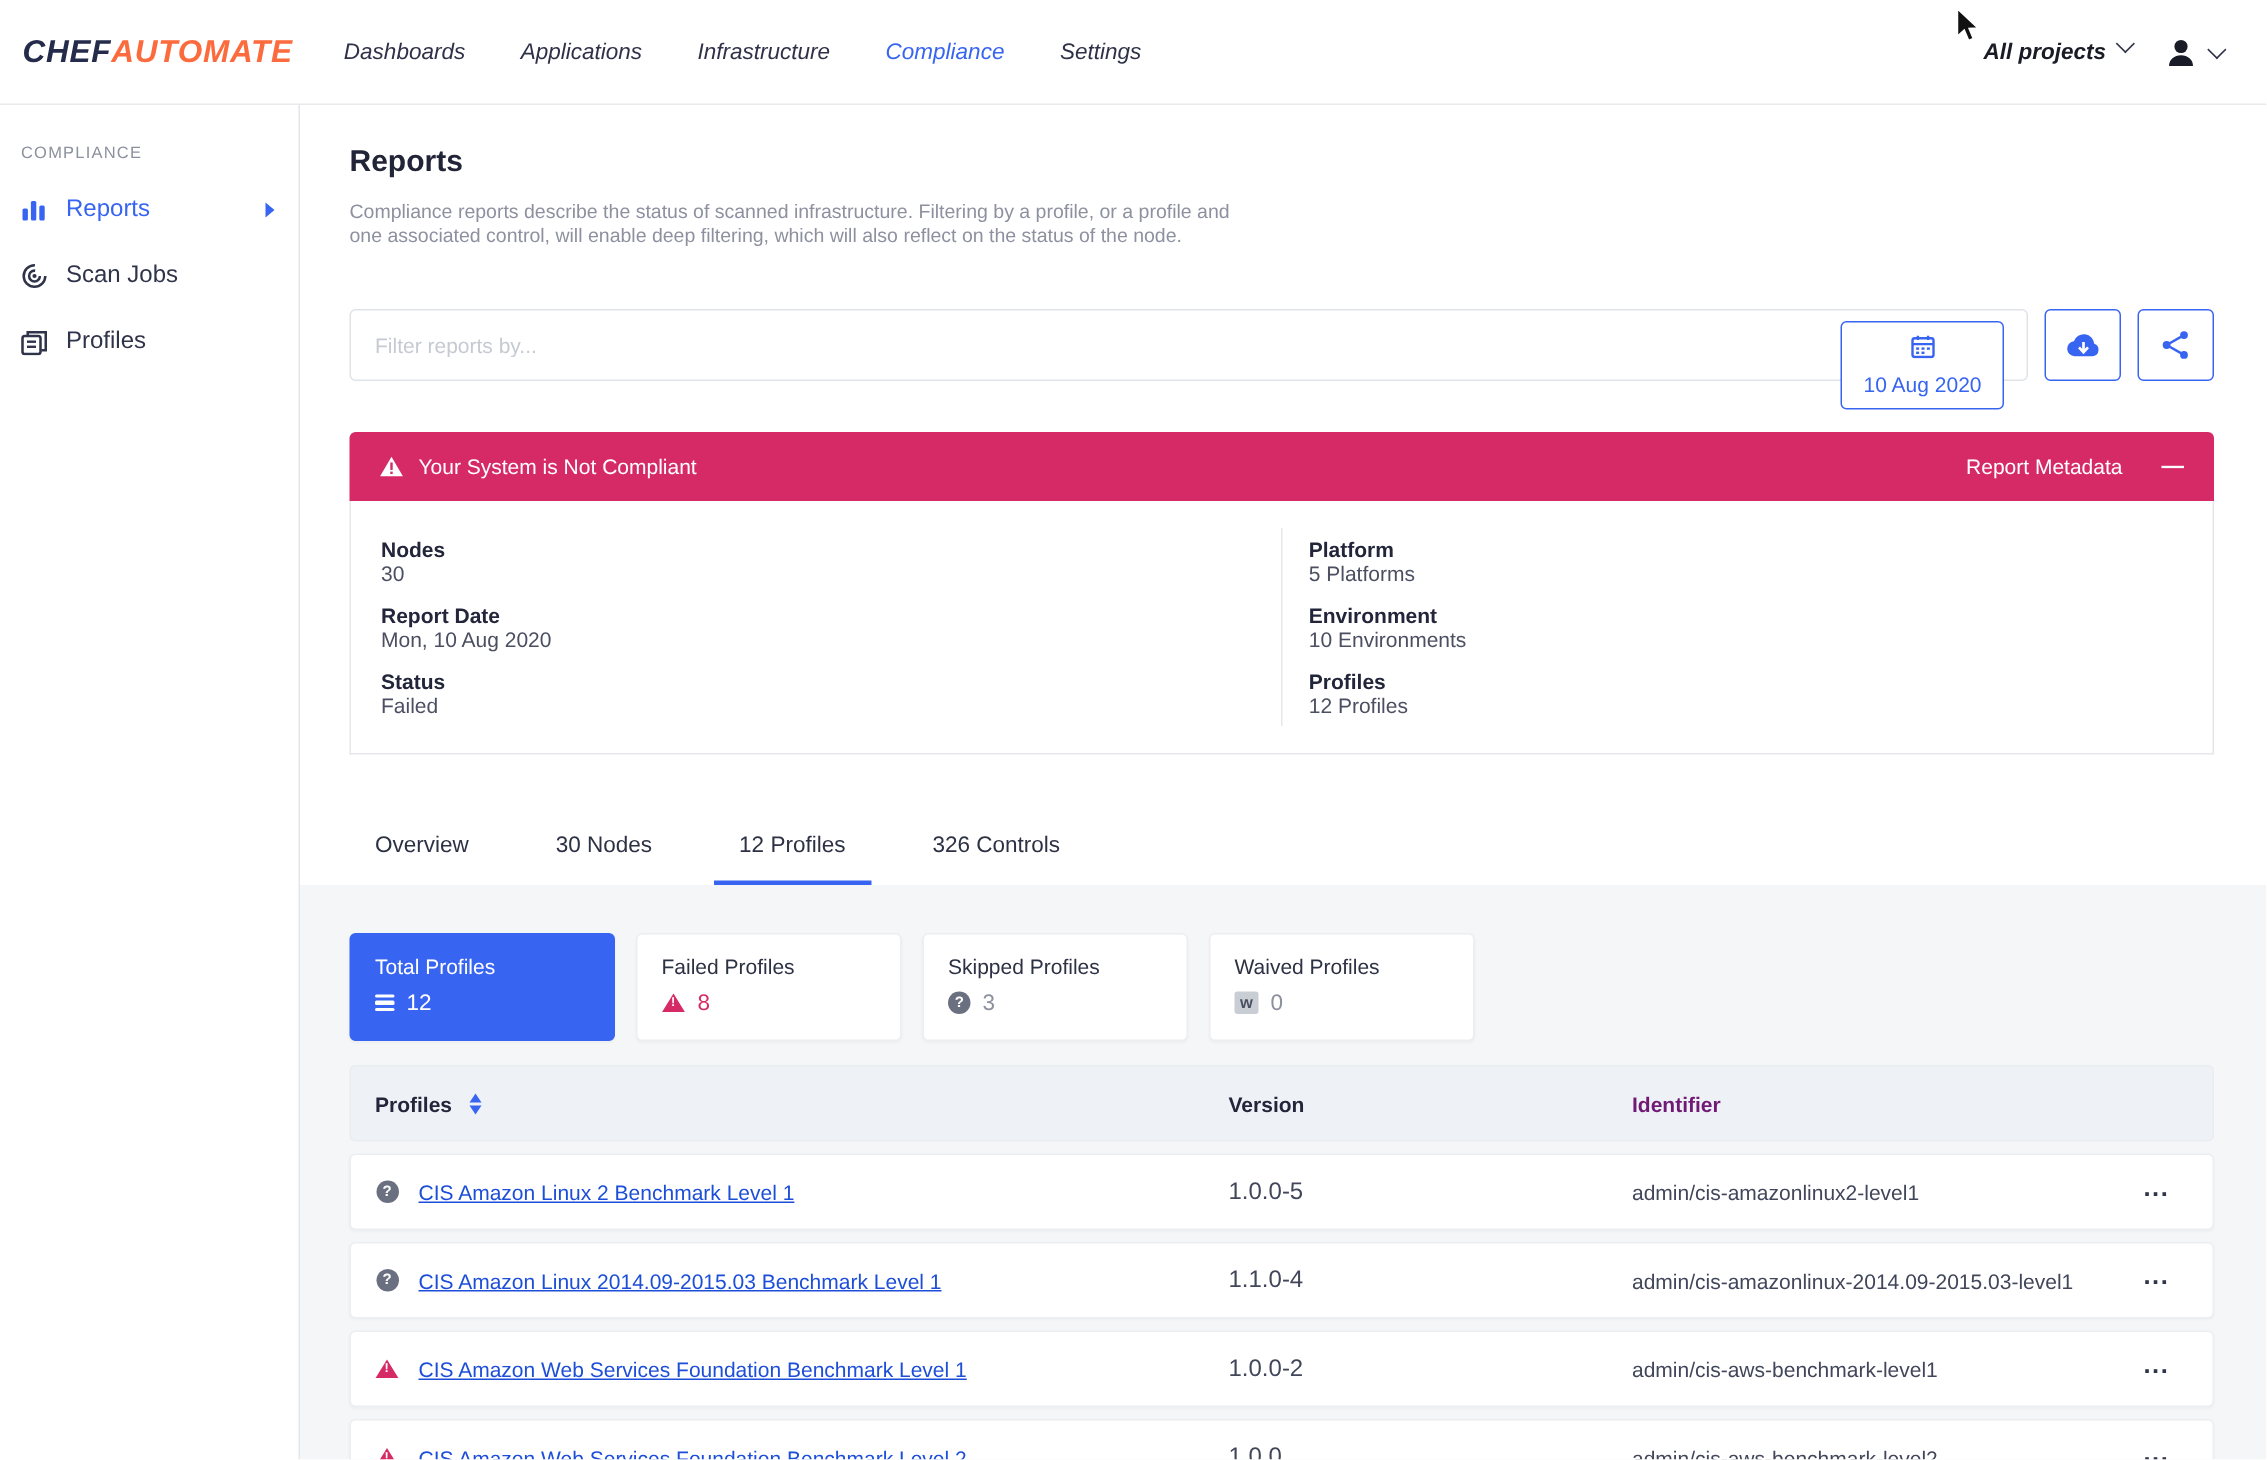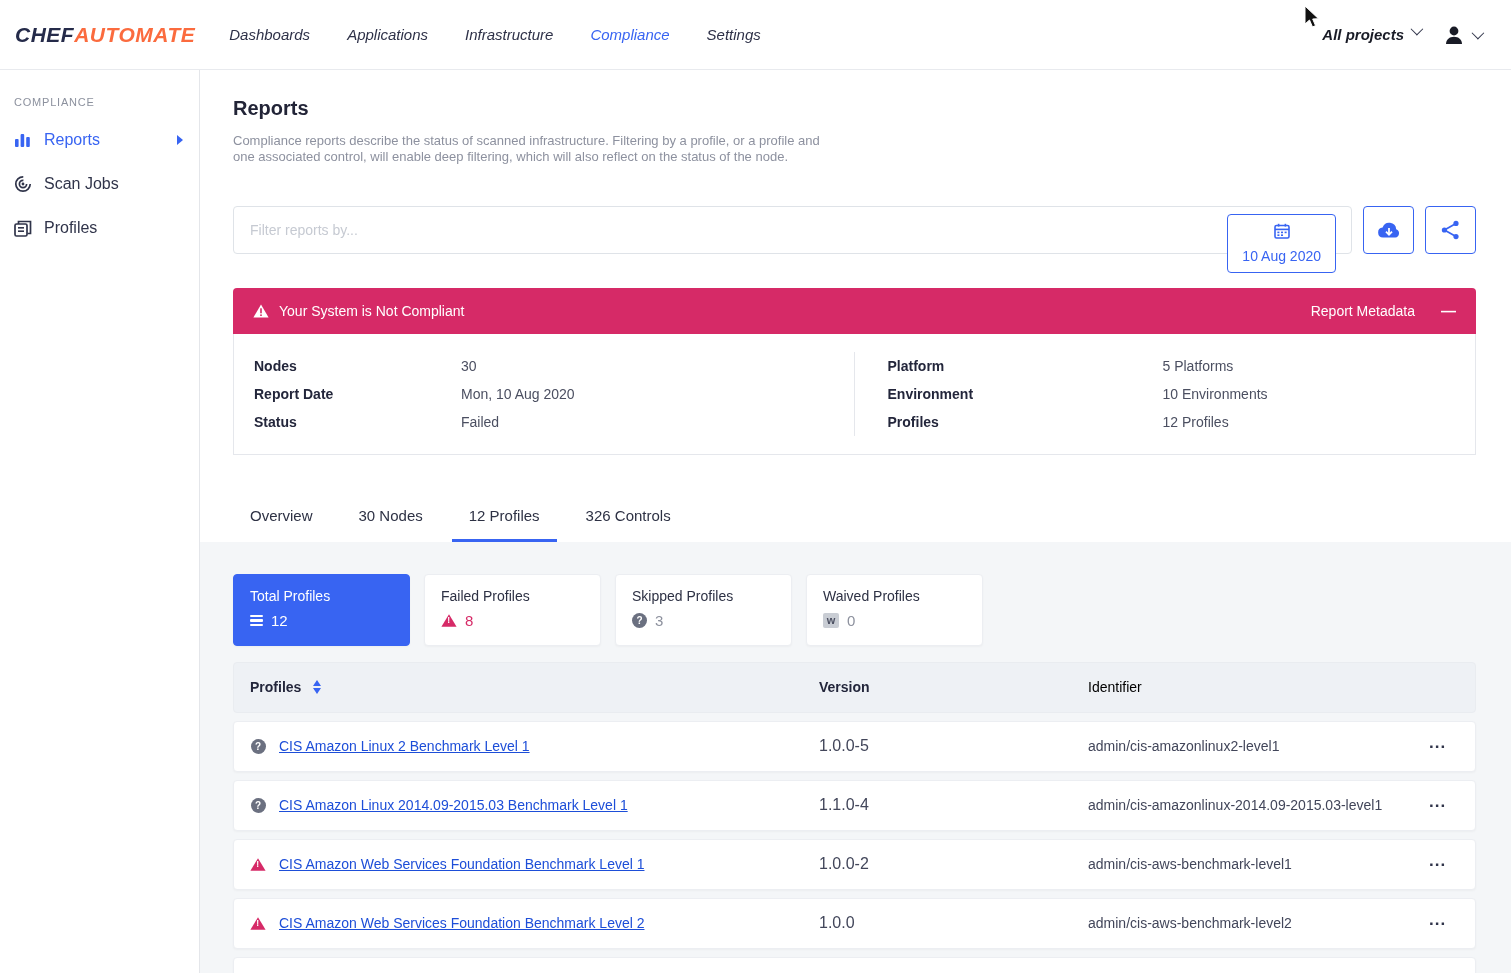--- a/index.html
+++ b/index.html
@@ -84,28 +84,28 @@
 
   
   .meta-panel {
     border: 1px solid #e5e7ec; border-top: none;
     display: flex;
     background: #fff;
     padding: 18px 0;
   }
   .meta-col { width: 50%; padding: 0 20px; }
   .meta-col.first { border-right: 1px solid #e5e7ec; }
-  .meta-col.second { padding-left: 33px; }
-  .meta-row { display: flex; font-size: 14px; padding: 6px 0; line-height: 1.15; }
+  .meta-col.second { padding-left: 18px; }
+  .meta-row { display: flex; font-size: 14px; padding: 6px 0; line-height: 1.15; flex-direction: column; }
   .meta-label { font-weight: bold; color: #23263b; width: 207px; }
   .meta-col.second .meta-label { width: 275px; }
   .meta-value { color: #4b4f61; }
 
   
-  .tabs { display: flex; margin-top: 44px; padding-left: 0; }
+  .tabs { display: flex; margin-top: 44px; padding-left: 0; gap: 12px; }
   .tab { font-size: 15px; color: #2d3144; padding: 8px 17px 15px; margin-right: 12px; cursor: pointer; border-bottom: 3px solid transparent; }
   .tab.active { border-bottom-color: #3864f2; }
 
   
   .gray-section { background: #f4f6f8; flex: 1; padding: 32px 35px 0 33px; }
 
   .cards { display: flex; gap: 14px; }
   .card {
     width: 177px; height: 72px; border-radius: 4px;
     background: #fff; border: 1px solid #eceef2;
@@ -360,21 +360,21 @@
       <div class="table-wrap">
         <div class="t-header t-grid">
           <div class="t-cell-name">
             <span class="col-title">Profiles</span>
             <span class="sorter">
                 <span class="up"></span>
                 <span class="down"></span>
               </span>
           </div>
           <div class="t-cell-version col-title" style="font-weight:bold;color:#23263b;">Version</div>
-          <div class="t-cell-ident col-title" style="font-weight:normal;color:#000000;">Identifier</div>
+          <div class="t-cell-ident col-title" style="font-weight:bold;color:#701a75;">Identifier</div>
           <div class="t-cell-menu"></div>
         </div>
 
         <div class="t-row t-grid">
           <div class="t-cell-name">
             <span class="status-ico">
                 <span class="badge-circle skipped">?</span>
               </span>
             <a class="row-link">CIS Amazon Linux 2 Benchmark Level 1</a>
           </div>

